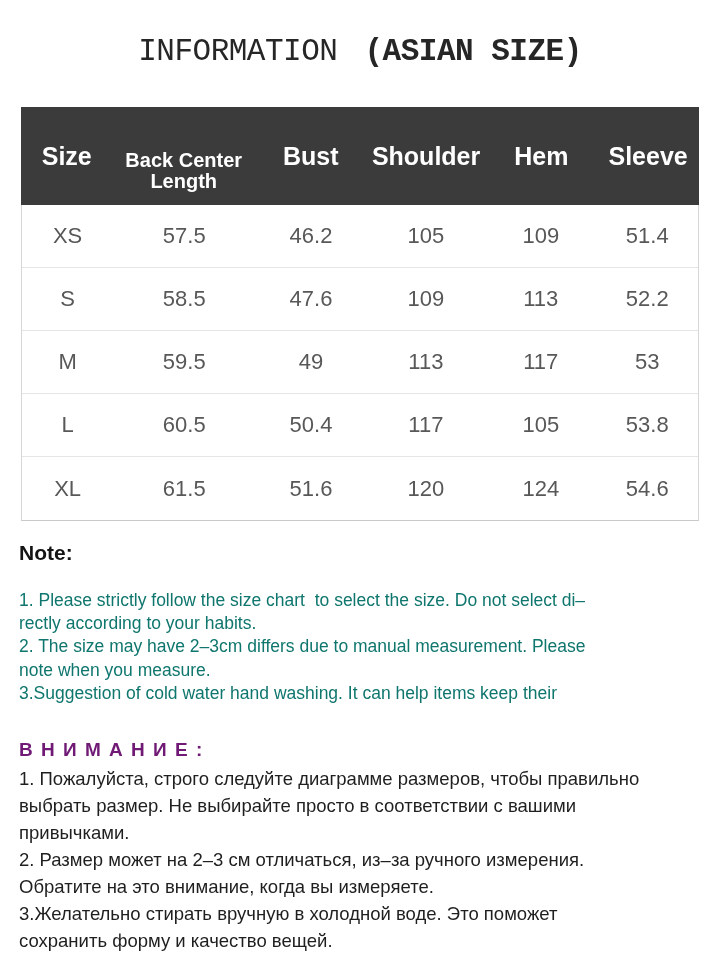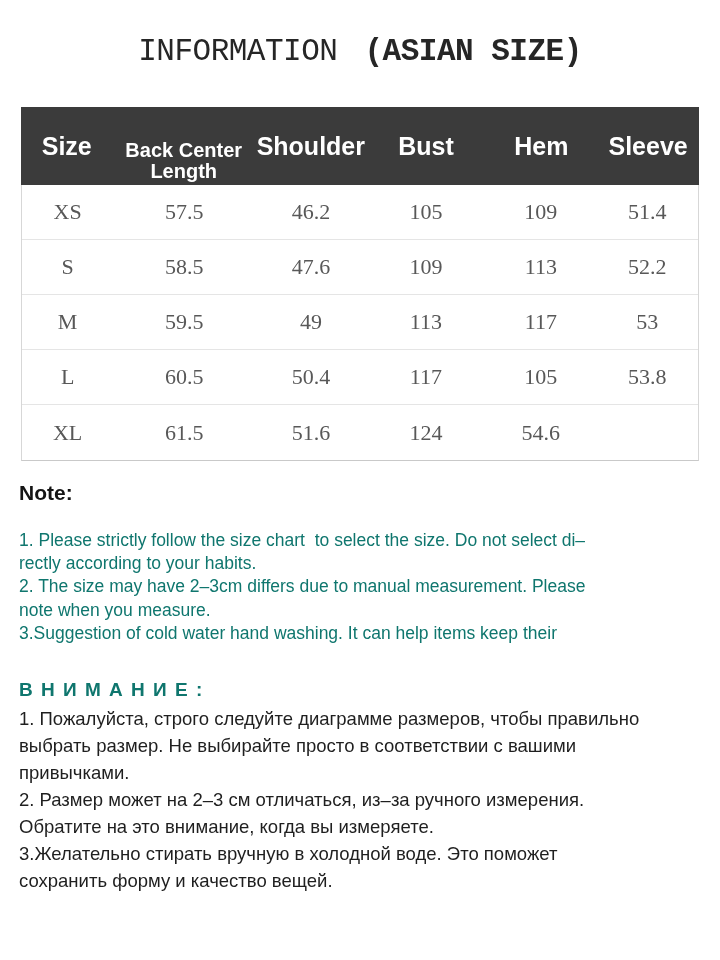--- a/index.html
+++ b/index.html
@@ -6,38 +6,38 @@
   html,body { width:720px; height:960px; background:#ffffff; }
   body { font-family:"Liberation Sans", sans-serif; color:#222; overflow:hidden; }
 
   .page-title { text-align:center; padding-top:34px; font-size:31px; color:#262626;
                 letter-spacing:-0.5px; white-space:nowrap;font-family:Liberation Mono, monospace; }
   .title-light { font-weight:400; }
   .title-bold  { font-weight:700; margin-left:9px; }
 
   .size-table { width:678px; margin:38px auto 0; }
   .thead { display:grid; grid-template-columns:13.5% 21% 16.5% 17.5% 16.5% 15%;
-           background:#3b3b3b; color:#ffffff; height:78px; align-items:center; }
+           background:#3b3b3b; color:#ffffff; height:98px; align-items:center; }
   .th { text-align:center; font-size:25px; line-height:1.05; font-weight:700; }
   .th.small { font-size:20px;margin-top:29px; }
   .th span { display:block; }
   .tbody { border-left:1px solid #d7d7d7; border-right:1px solid #d7d7d7;
            border-bottom:1px solid #c9c9c9; }
   .row { display:grid; grid-template-columns:13.5% 21% 16.5% 17.5% 16.5% 15%;
-         height:55px; align-items:center; border-bottom:1px solid #e5e5e5;font-family:Liberation Serif, serif; }
+         height:63px; align-items:center; border-bottom:1px solid #e5e5e5; }
   .row:last-child { border-bottom:none; }
   .cell { text-align:center; font-size:22px; color:#585858; }
 
   .notes { padding:0 19px; }
   .note-heading { margin-top:20px; font-size:21px; font-weight:700; color:#141414; }
   .note-lines { margin-top:24px; }
   .note-line { font-size:17.5px; line-height:23.2px; color:#0f766e; white-space:pre-wrap; }
 
   .attention-heading { margin-top:34px; font-size:19px; font-weight:600;
-                       letter-spacing:1.5px; color:#0f766e; }
+                       letter-spacing:1.5px; color:#701a75; }
   .attention-lines { margin-top:4px; }
   .attention-line { font-size:18.5px; line-height:27px; color:#1f1f1f; white-space:pre-wrap; }
 </style>
 </head>
 <body>
 
 <div class="page-title">
   <span class="title-light">INFORMATION</span>
   <span class="title-bold">(ASIAN SIZE)</span>
 </div>
@@ -46,25 +46,25 @@
   <div class="thead">
     <div class="th">
       <span>Size</span>
       <span></span>
     </div>
     <div class="th small">
       <span>Back Center</span>
       <span>Length</span>
     </div>
     <div class="th">
-      <span>Shoulder</span>
+      <span>Bust</span>
       <span></span>
     </div>
     <div class="th">
-      <span>Bust</span>
+      <span>Shoulder</span>
       <span></span>
     </div>
     <div class="th">
       <span>Hem</span>
       <span></span>
     </div>
     <div class="th">
       <span>Sleeve</span>
       <span></span>
     </div>
@@ -100,20 +100,21 @@
       <div class="cell">60.5</div>
       <div class="cell">50.4</div>
       <div class="cell">117</div>
       <div class="cell">105</div>
       <div class="cell">53.8</div>
     </div>
     <div class="row">
       <div class="cell">XL</div>
       <div class="cell">61.5</div>
       <div class="cell">51.6</div>
+      <div class="cell">120</div>
       <div class="cell">124</div>
       <div class="cell">54.6</div>
     </div>
   </div>
 </div>
 
 <div class="notes">
   <div class="note-heading">Note:</div>
   <div class="note-lines">
     <div class="note-line">1. Please strictly follow the size chart  to select the size. Do not select di–</div>

